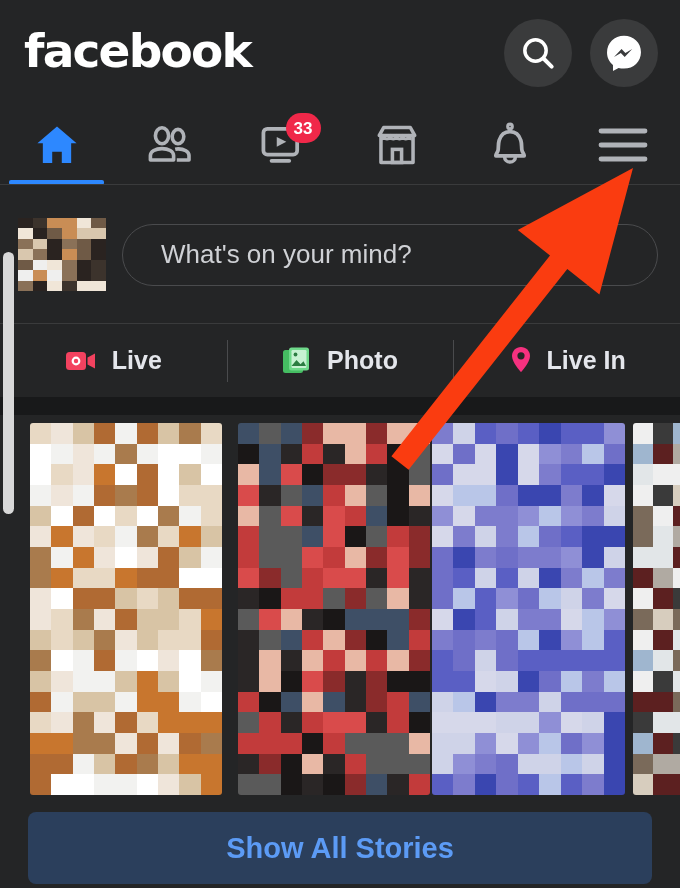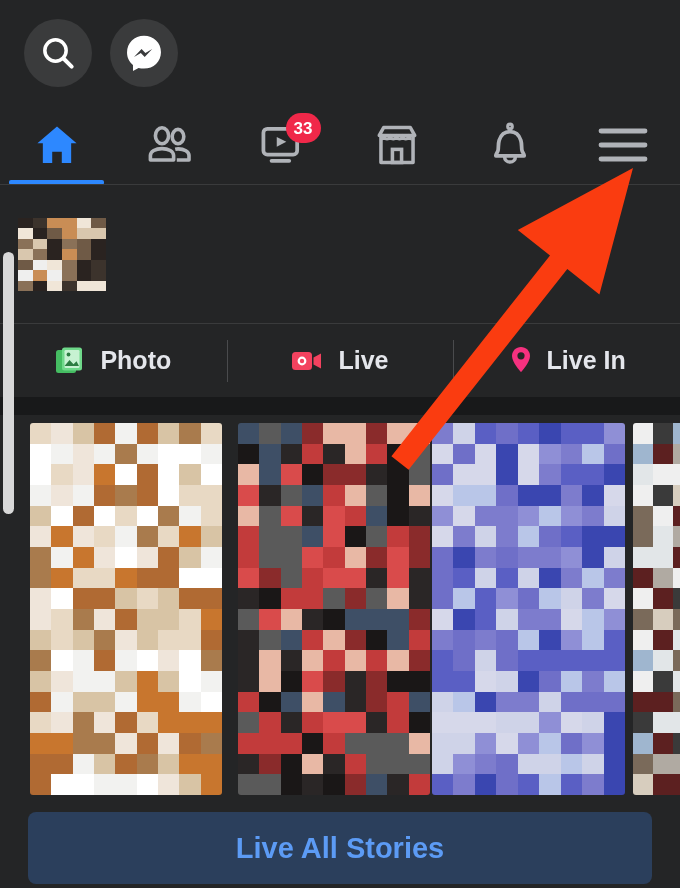--- a/index.html
+++ b/index.html
@@ -236,20 +236,21 @@
     pointer-events: none;
     z-index: 60;
   }
 </style>
 </head>
 <body>
 
 <div id="screen">
 
   <div class="topbar">
+    <div class="brand">facebook</div>
     <div class="topicons">
       <div class="circle-btn">
         <svg width="40" height="40" viewBox="0 0 24 24">
           <circle cx="10.5" cy="10.5" r="6.4" fill="none" stroke="#ffffff" stroke-width="2.1"></circle>
           <line x1="15.3" y1="15.3" x2="20.2" y2="20.2" stroke="#ffffff" stroke-width="2.4" stroke-linecap="round"></line>
         </svg>
       </div>
       <div class="circle-btn">
         <svg width="42" height="42" viewBox="0 0 24 24">
           <path d="M12 2.2C6.5 2.2 2.3 6.3 2.3 11.7c0 2.9 1.3 5.4 3.4 7.1v3.5l3.2-1.8c.9.25 1.9.4 3.1.4 5.5 0 9.7-4.1 9.7-9.4S17.5 2.2 12 2.2z" fill="#ffffff"></path>
@@ -353,46 +354,49 @@
           <i style="background:#2a2320"></i>
           <i style="background:#3c332c"></i>
           <i style="background:#8a7158"></i>
           <i style="background:#2a2320"></i>
           <i style="background:#f0e6d8"></i>
           <i style="background:#3c332c"></i>
           <i style="background:#f0e6d8"></i>
           <i style="background:#f0e6d8"></i>
         </div>
     </div>
+    <div class="mindbox">
+      <span>What's on your mind?</span>
+    </div>
   </div>
 
   <div class="actionrow">
+
+    <div class="action">
+      <svg width="34" height="26" viewBox="0 0 34 26">
+        <rect x="1" y="4" width="20" height="18" rx="3.5" fill="#f3425f"></rect>
+        <circle cx="11" cy="13" r="4.4" fill="#ffffff"></circle>
+        <circle cx="11" cy="13" r="2.2" fill="#f3425f"></circle>
+        <path d="M22.5 9.5 30 5.5v15l-7.5-4z" fill="#f3425f"></path>
+      </svg>
+      <span class="lbl">Live</span>
+    </div>
 
     <div class="action">
       <svg width="32" height="30" viewBox="0 0 32 30">
         <rect x="1" y="4" width="20" height="23" rx="2.5" fill="#45bd62"></rect>
         <rect x="7" y="1.5" width="20" height="23" rx="2.5" fill="#6fd98a"></rect>
         <rect x="9.5" y="4" width="15" height="18" rx="1.2" fill="#c7f2d2"></rect>
         <circle cx="13.5" cy="8.5" r="1.9" fill="#2c7d42"></circle>
         <path d="M9.5 20l5-6 4 4.3 3-3 2.5 4.7z" fill="#2c7d42"></path>
       </svg>
       <span class="lbl">Photo</span>
     </div>
 
     <div class="action">
-      <svg width="34" height="26" viewBox="0 0 34 26">
-        <rect x="1" y="4" width="20" height="18" rx="3.5" fill="#f3425f"></rect>
-        <circle cx="11" cy="13" r="4.4" fill="#ffffff"></circle>
-        <circle cx="11" cy="13" r="2.2" fill="#f3425f"></circle>
-        <path d="M22.5 9.5 30 5.5v15l-7.5-4z" fill="#f3425f"></path>
-      </svg>
-      <span class="lbl">Live</span>
-    </div>
-
-    <div class="action">
       <svg width="26" height="32" viewBox="0 0 26 32">
         <path d="M13 2c-5 0-9 3.9-9 8.9 0 6.4 9 16.1 9 16.1s9-9.7 9-16.1C22 5.9 18 2 13 2z" fill="#f5317f"></path>
         <circle cx="13" cy="10.8" r="3.6" fill="#242526"></circle>
       </svg>
       <span class="lbl">Live In</span>
     </div>
   </div>
 
   <div class="storiesgap"></div>
   <div class="storiesstrip" id="stories-strip">
@@ -948,21 +952,21 @@
           <i style="background:#b0aaa2"></i>
           <i style="background:#b0aaa2"></i>
           <i style="background:#d7cdbe"></i>
           <i style="background:#5c2020"></i>
           <i style="background:#5c2020"></i>
         </div>
       </div>
     </div>
 
   <div class="showall">
-    <span>Live All Stories</span>
+    <span>Show All Stories</span>
   </div>
 
   <div class="scrollbar"></div>
 
   <svg class="arrow" viewBox="0 0 680 888">
     <g id="arrow-g">
       <polygon id="arrow-shape" points="408.6,469.8 567.3,269.0 599.4,294.4 633.0,168.0 517.8,229.9 550.0,255.4 391.4,456.2" fill="#fa3c10"></polygon>
     </g>
   </svg>
 

